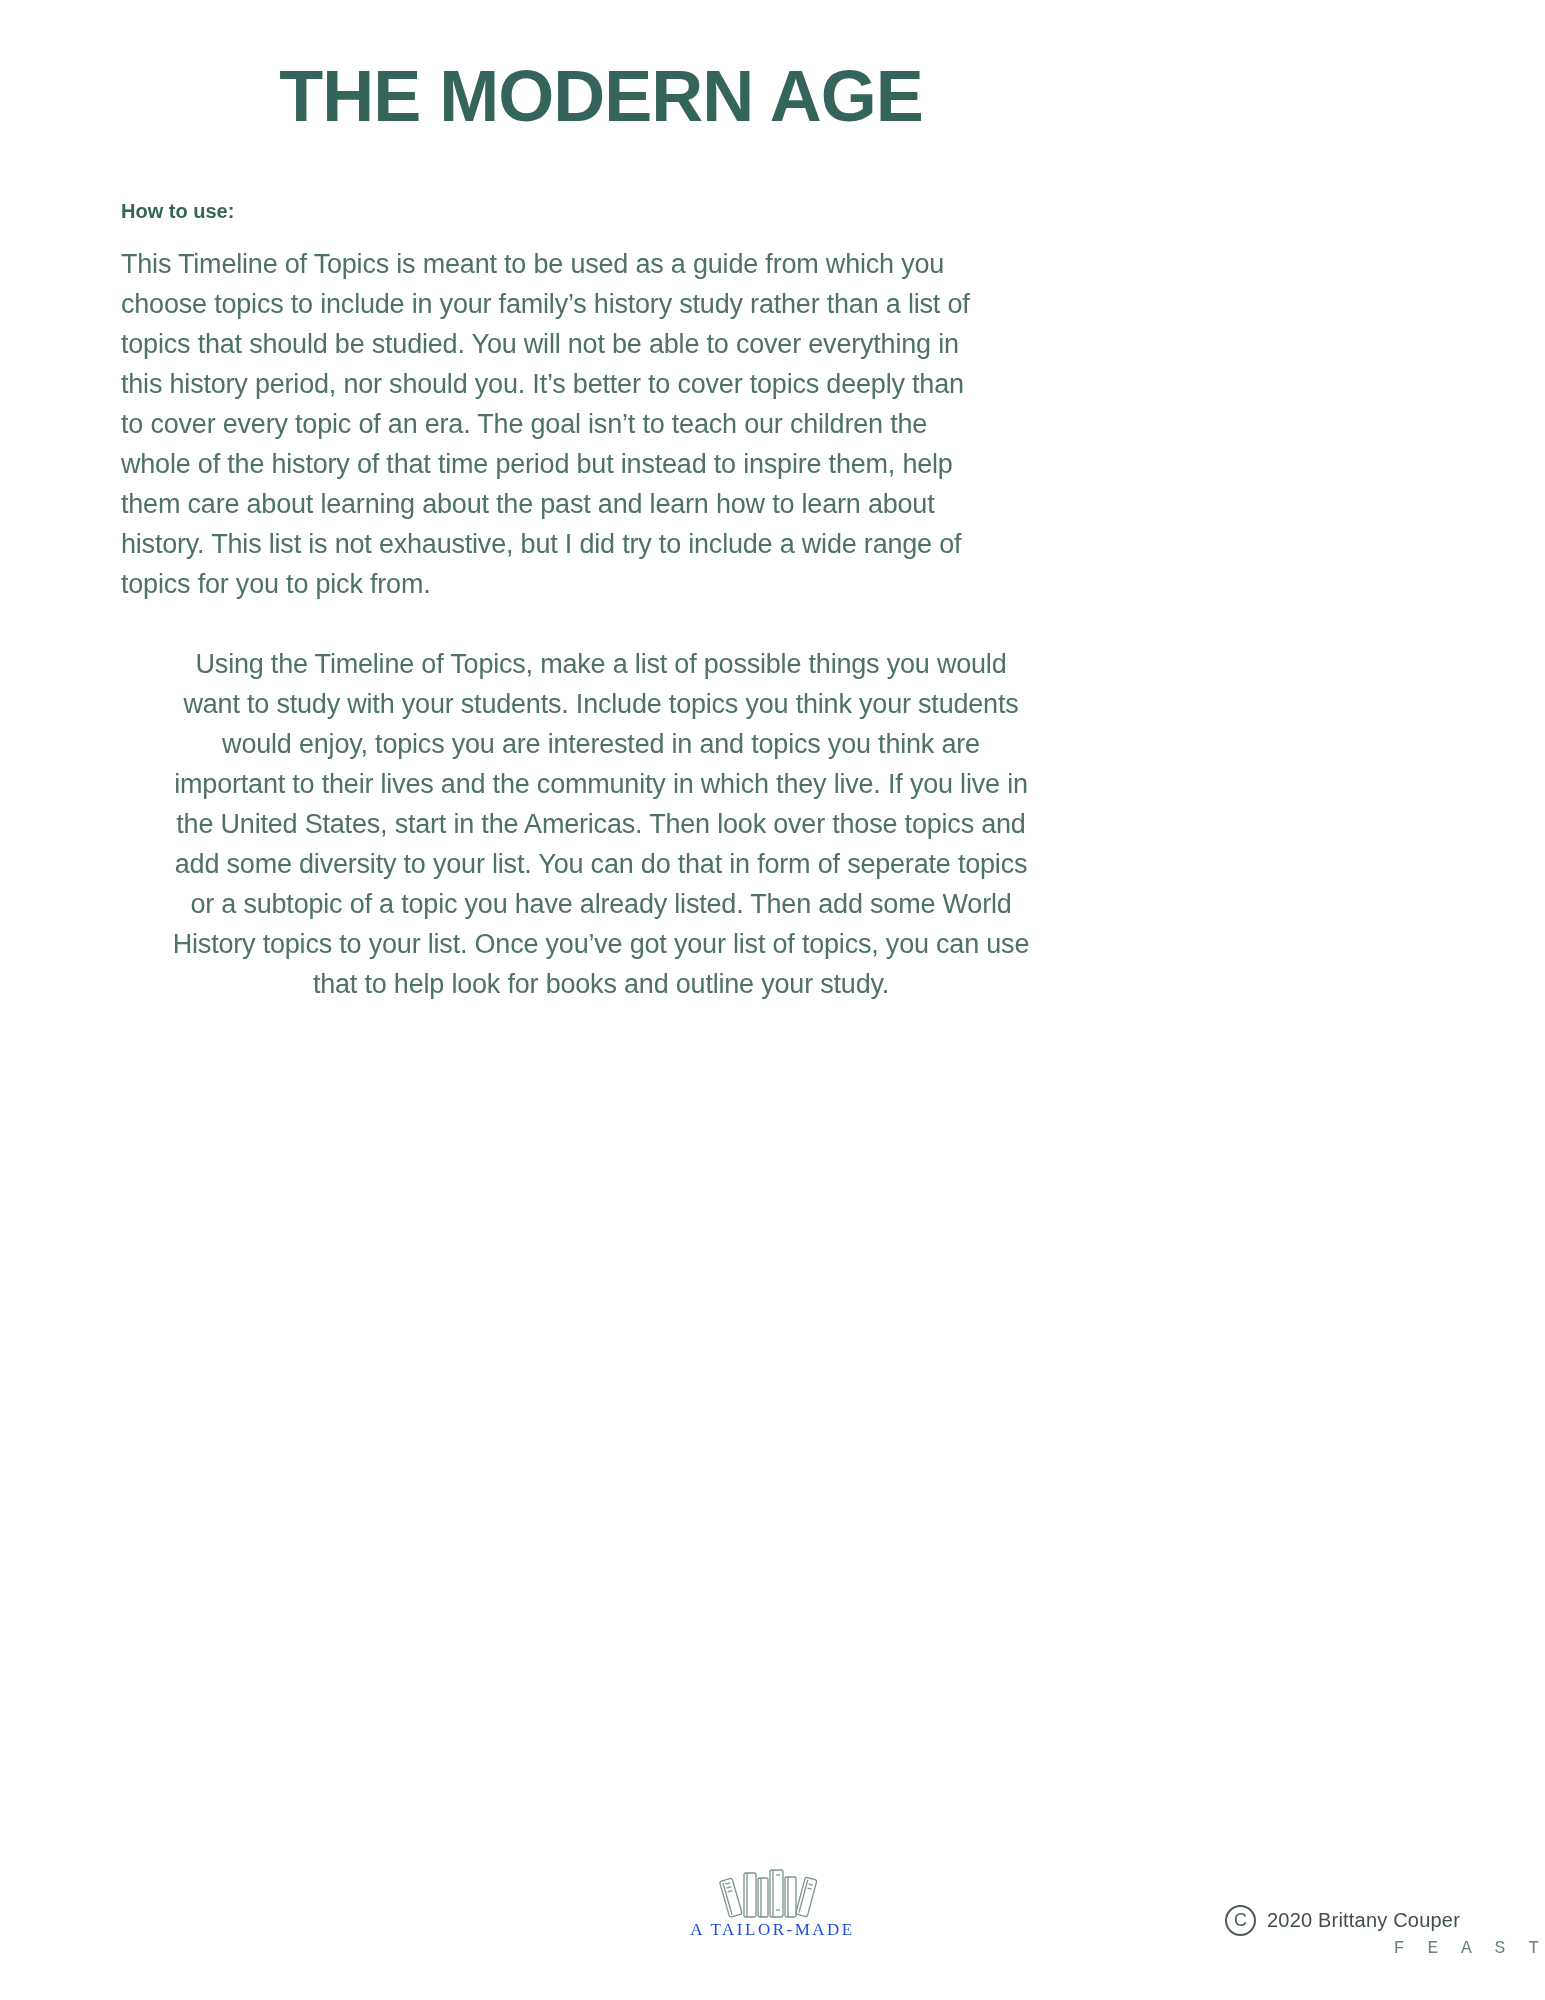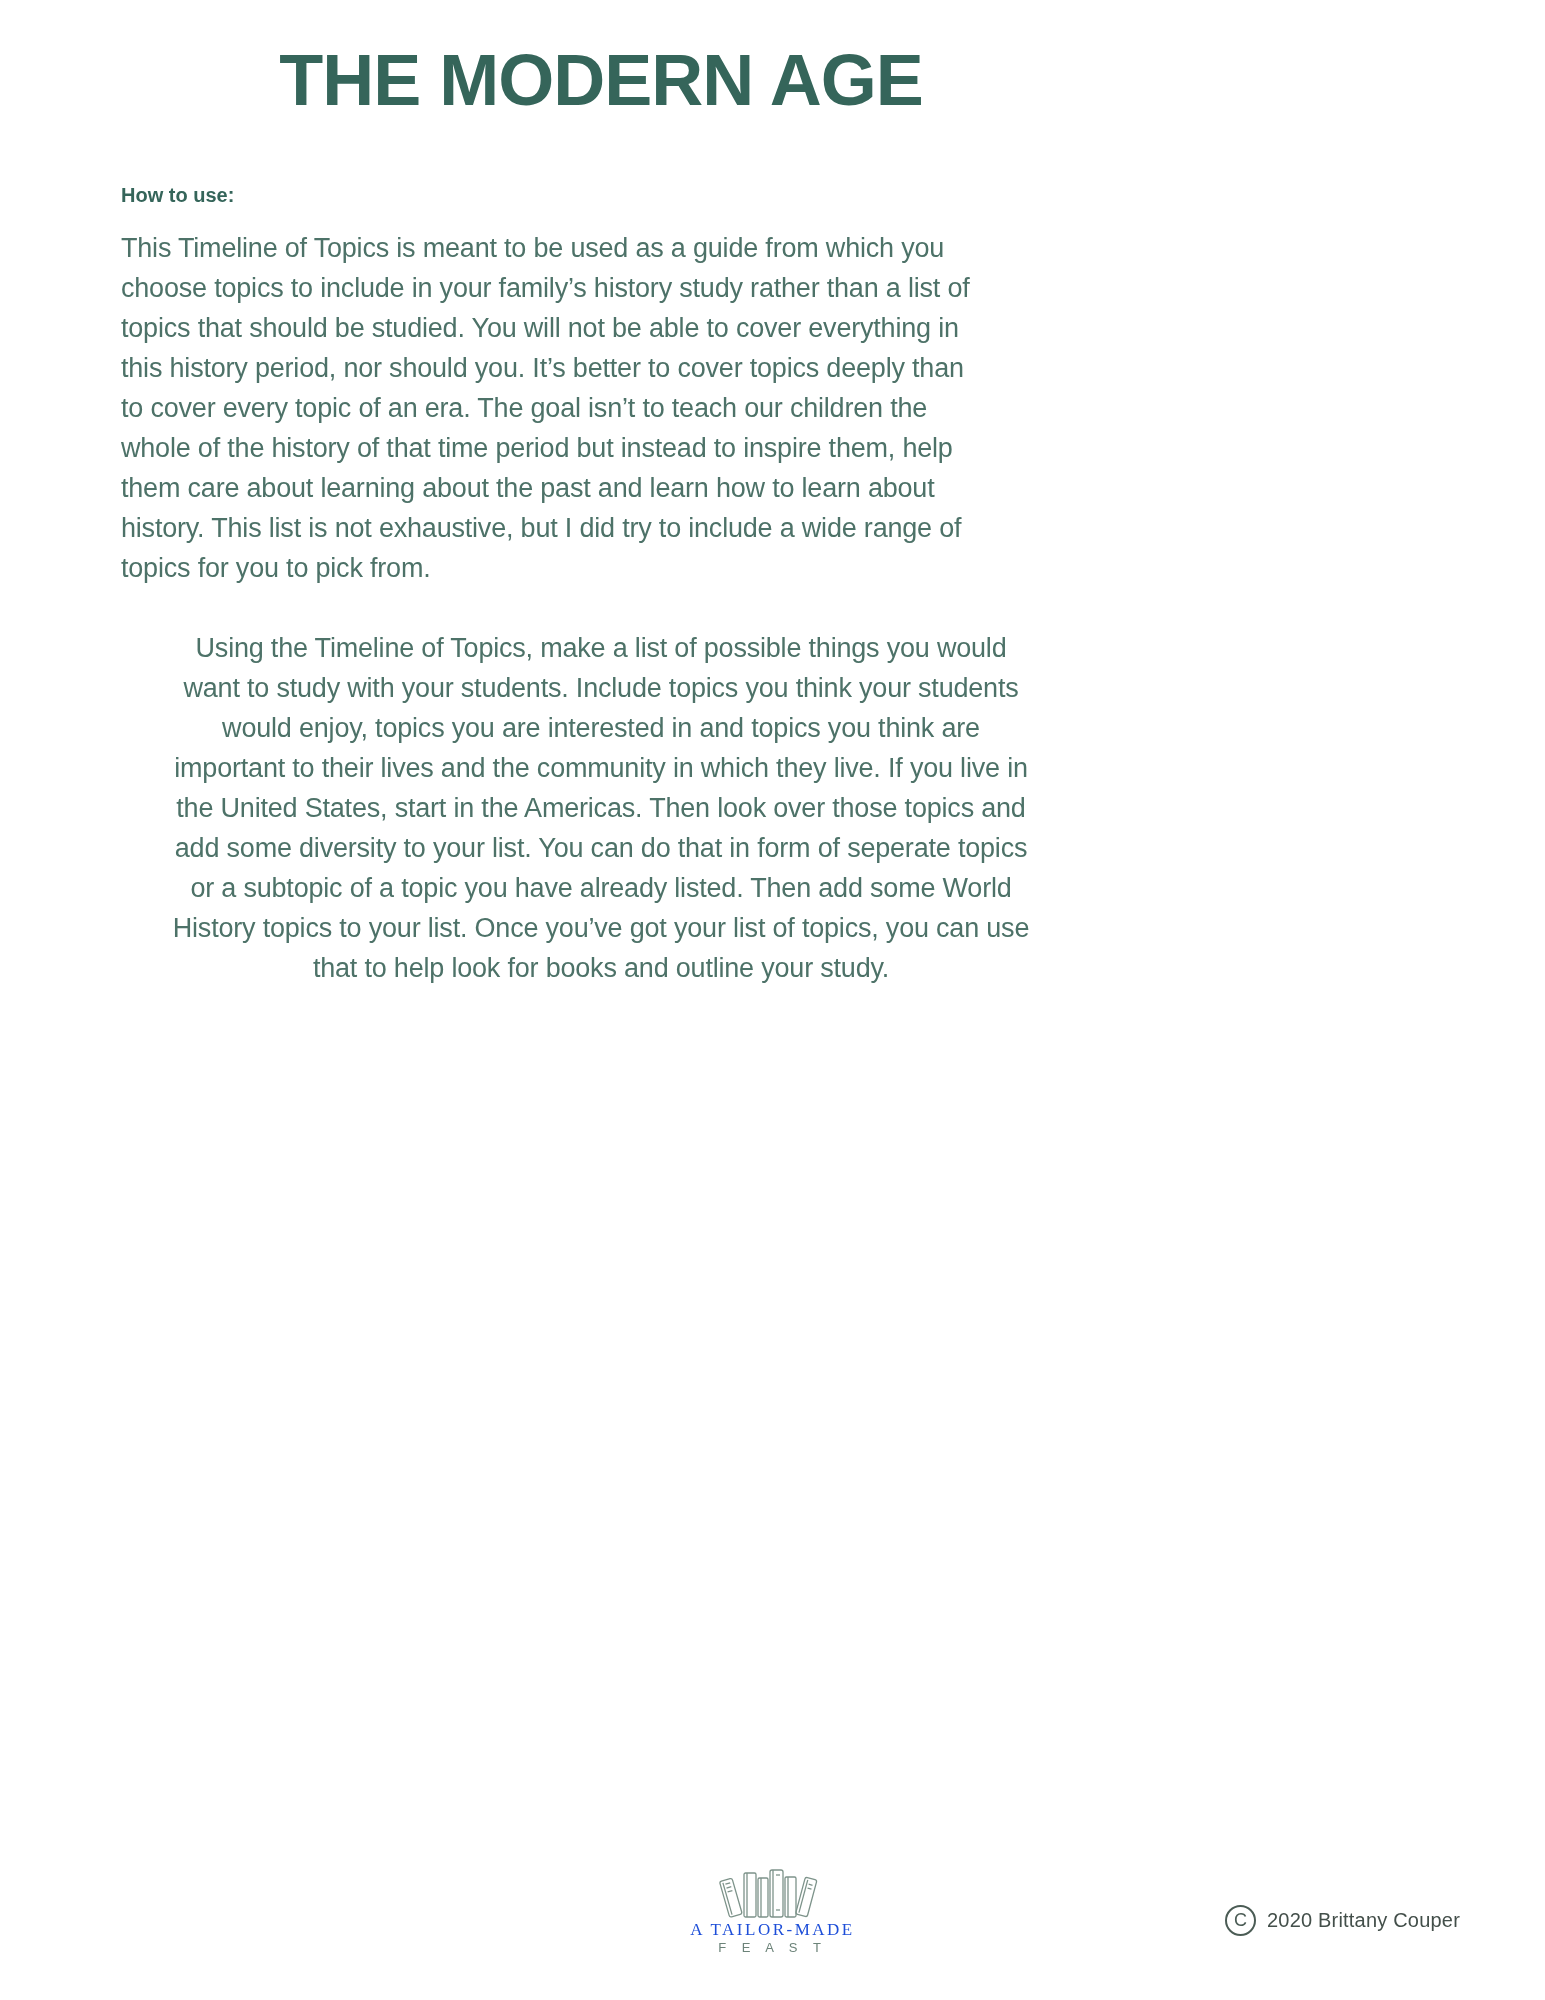--- a/index.html
+++ b/index.html
@@ -14,21 +14,21 @@
     overflow: hidden;
   }
 
   .content {
     position: absolute;
     left: 121px;
     top: 0;
     width: 960px;
   }
 
-  .header { text-align: center; padding-top: 42px; }
+  .header { text-align: center; padding-top: 58px; }
 
   .title {
     font-size: 72px;
     line-height: 76px;
     font-weight: 800;
     letter-spacing: -1px;
     color: #35655a;
   }
 
   .subtitle {
@@ -74,25 +74,26 @@
 
   .logo-wordmark {
     font-size: 17px;
     line-height: 20px;
     letter-spacing: 2.5px;
     color: #1d4ed8;
     font-family: "Liberation Serif", serif;
   }
 
   .logo-feast {
-    font-size: 13px;
+    font-size: 18px;
     line-height: 16px;
     letter-spacing: 6px;
     color: #6c8379;
-    font-family: Liberation Sans, sans-serif;
+    font-family: Liberation Mono, monospace;
+    text-align: right;
   }
 
   .copyright {
     position: absolute;
     right: 85px;
     bottom: 64px;
     display: flex;
     align-items: center;
     gap: 11px;
   }

